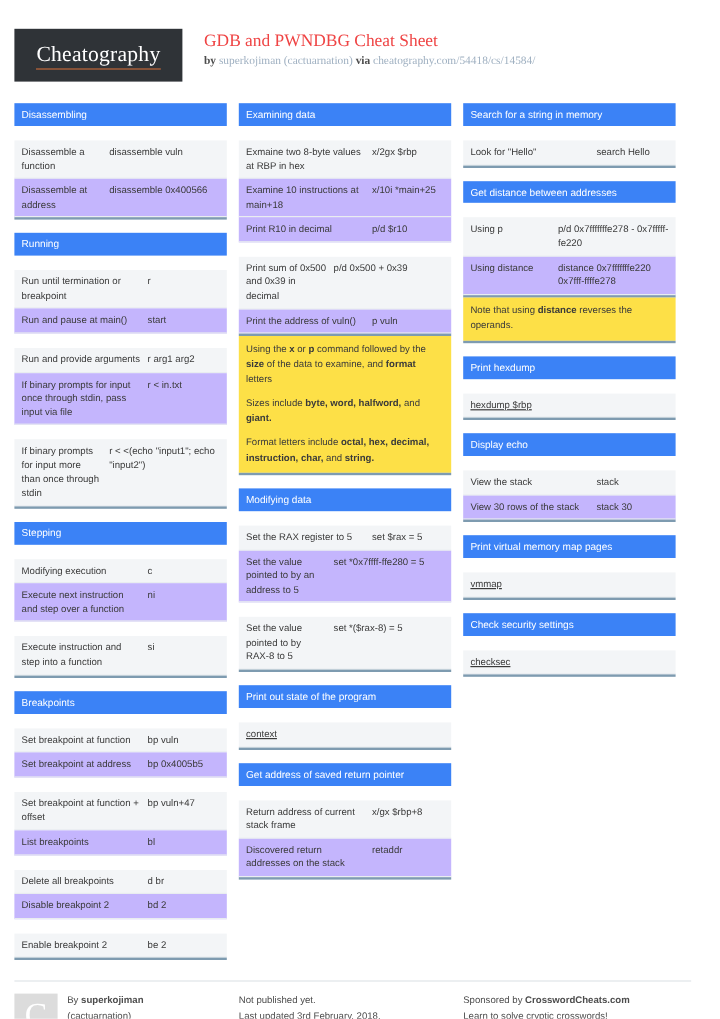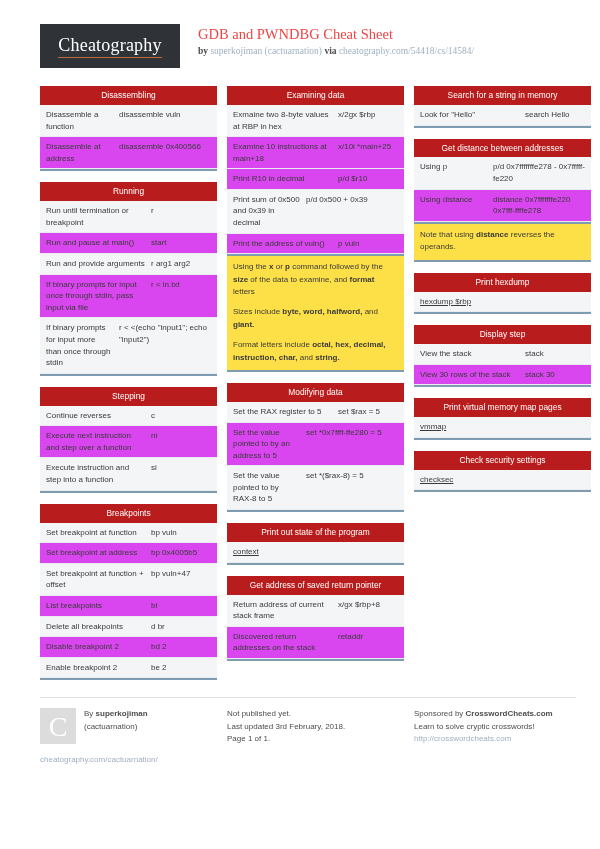--- a/index.html
+++ b/index.html
@@ -2,21 +2,21 @@
 <html><head>
 <meta charset="utf-8">
 <style>
   * { box-sizing: border-box; }
   html, body {
     margin: 0; padding: 0;
     background: #ffffff;
     width: 600px; height: 849px;
     font-family: "Liberation Sans", sans-serif;
   }
-  .page { width: 600px; height: 849px; position: relative; padding: 24px 24px 0 40px; }
+  .page { width: 600px; height: 849px; position: relative; padding: 24px 24px 0 12px; }
 
   
   .header { display: flex; align-items: flex-start; height: 48px; margin-bottom: 14px; }
   .logo-box {
     width: 140px; height: 44px; background: #2f3337;
     display: flex; align-items: center; justify-content: center;
     margin-right: 18px; flex: 0 0 140px;
   }
   .logo-text {
     color: #ffffff; font-family: "Liberation Serif", serif;
@@ -32,31 +32,31 @@
   .byline { font-size: 9.5px; color: #4d4d4d; font-family: "Liberation Serif", serif; }
   .byline .lnk { color: #9fb0c1; }
   .byline b { color: #4d4d4d; }
 
   
   .columns { display: flex; gap: 10px; }
   .col { width: 177px; flex: 0 0 177px; }
 
   .card { margin-bottom: 11px; }
   .card-head {
-    background: #b91c1c; color: #ffffff;
-    font-size: 8.4px; padding: 4px 6px; line-height: 1.3; text-align: center;
+    background: #3b82f6; color: #ffffff;
+    font-size: 8.4px; padding: 4px 6px; line-height: 1.3;
   }
   .row {
     display: flex; font-size: 8px; color: #3a3a3a;
     padding: 4px 6px; line-height: 1.45;
     border-bottom: 1px solid #e9edf0;
   }
   .row:nth-child(odd of .row) {}
-  .row.alt { background: #f3f5f7; }
-  .row.plain { background: #d946ef; }
+  .row.alt { background: #f3f5f7; margin-top: 12px; }
+  .row.plain { background: #c4b5fd; }
   .row .k { flex: 1 1 auto; padding-right: 6px; }
   .row .v { flex: 0 0 60px; word-break: break-word; }
   .row.wide-v .v { flex: 0 0 92px; }
   .row.single { display: block; text-decoration: underline; }
   .card-foot { height: 2px; background: #7e9bb0; }
   .note {
     background: #fde047; font-size: 8px; color: #3a3a3a;
     padding: 5px 6px 6px 6px; line-height: 1.55;
   }
   .note p { margin: 0 0 8px 0; }
@@ -129,21 +129,21 @@
           </div>
           <div class="row alt wide-v">
             <span class="k">If binary prompts for input more than once through stdin</span>
             <span class="v">r &lt; &lt;(echo "input1"; echo "input2")</span>
           </div>
           <div class="card-foot"></div>
         </div>
         <div class="card">
           <div class="card-head">Stepping</div>
           <div class="row alt">
-            <span class="k">Continue reverses</span>
+            <span class="k">Modifying execution</span>
             <span class="v">c</span>
           </div>
           <div class="row plain">
             <span class="k">Execute next instruction and step over a function</span>
             <span class="v">ni</span>
           </div>
           <div class="row alt">
             <span class="k">Execute instruction and step into a function</span>
             <span class="v">si</span>
           </div>
@@ -271,21 +271,21 @@
             <p>Note that using <b>distance</b> reverses the operands.</p>
           </div>
           <div class="card-foot"></div>
         </div>
         <div class="card">
           <div class="card-head">Print hexdump</div>
           <div class="row alt single"><span class="k">hexdump $rbp</span></div>
           <div class="card-foot"></div>
         </div>
         <div class="card">
-          <div class="card-head">Display step</div>
+          <div class="card-head">Display echo</div>
           <div class="row alt">
             <span class="k">View the stack</span>
             <span class="v">stack</span>
           </div>
           <div class="row plain">
             <span class="k">View 30 rows of the stack</span>
             <span class="v">stack 30</span>
           </div>
           <div class="card-foot"></div>
         </div>

